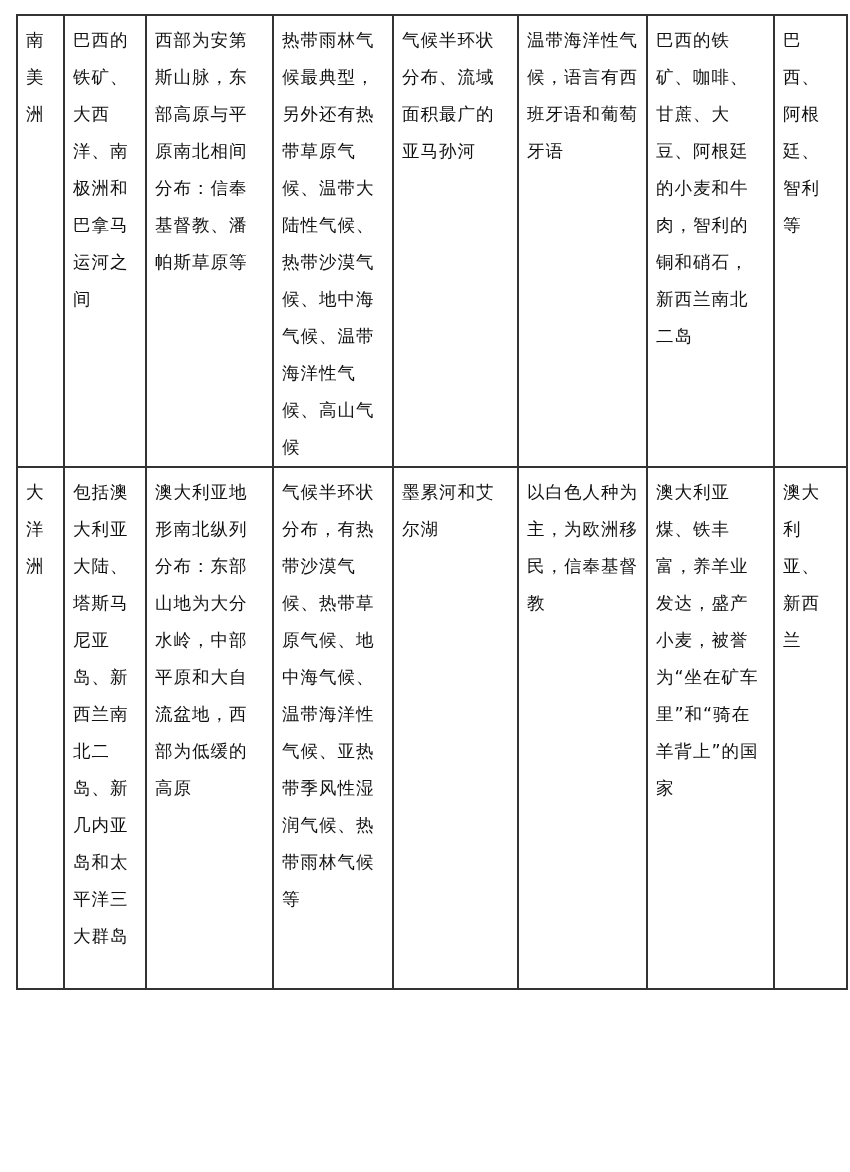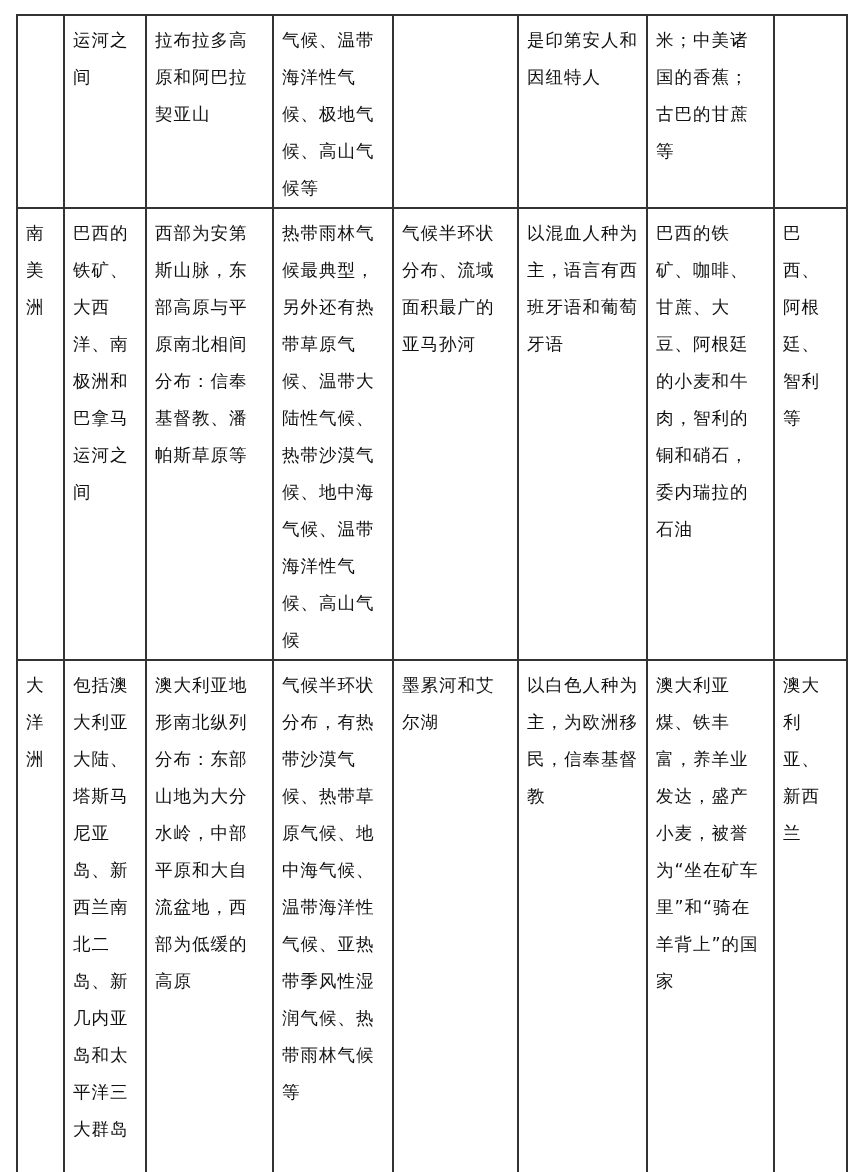--- a/index.html
+++ b/index.html
@@ -25,38 +25,28 @@
     <col class="c0">
       <col class="c1">
       <col class="c2">
       <col class="c3">
     <col class="c4">
       <col class="c5">
       <col class="c6">
       <col class="c7">
   </colgroup>
   <tbody>
-      <tr class="r0">
-    <td></td>
-    <td>运河之间</td>
-    <td>拉布拉多高原和阿巴拉契亚山</td>
-    <td>气候、温带海洋性气候、极地气候、高山气候等</td>
-    <td></td>
-    <td>是印第安人和因纽特人</td>
-    <td>米；中美诸国的香蕉；古巴的甘蔗等</td>
-    <td></td>
-  </tr>
   <tr class="r1">
     <td class="name">南美洲</td>
     <td>巴西的铁矿、大西洋、南极洲和巴拿马运河之间</td>
     <td>西部为安第斯山脉，东部高原与平原南北相间分布：信奉基督教、潘帕斯草原等</td>
     <td>热带雨林气候最典型，另外还有热带草原气候、温带大陆性气候、热带沙漠气候、地中海气候、温带海洋性气候、高山气候</td>
     <td>气候半环状分布、流域面积最广的亚马孙河</td>
-    <td>以混血人种为主，语言有西班牙语和葡萄牙语</td>
-    <td>巴西的铁矿、咖啡、甘蔗、大豆、阿根廷的小麦和牛肉，智利的铜和硝石，委内瑞拉的石油</td>
+    <td>温带海洋性气候，语言有西班牙语和葡萄牙语</td>
+    <td>巴西的铁矿、咖啡、甘蔗、大豆、阿根廷的小麦和牛肉，智利的铜和硝石，新西兰南北二岛</td>
     <td>巴西、阿根廷、智利等</td>
   </tr>
   <tr class="r2">
     <td class="name">大洋洲</td>
     <td>包括澳大利亚大陆、塔斯马尼亚岛、新西兰南北二岛、新几内亚岛和太平洋三大群岛</td>
     <td>澳大利亚地形南北纵列分布：东部山地为大分水岭，中部平原和大自流盆地，西部为低缓的高原</td>
     <td>气候半环状分布，有热带沙漠气候、热带草原气候、地中海气候、温带海洋性气候、亚热带季风性湿润气候、热带雨林气候等</td>
     <td>墨累河和艾尔湖</td>
     <td>以白色人种为主，为欧洲移民，信奉基督教</td>
     <td>澳大利亚煤、铁丰富，养羊业发达，盛产小麦，被誉为“坐在矿车里”和“骑在羊背上”的国家</td>

